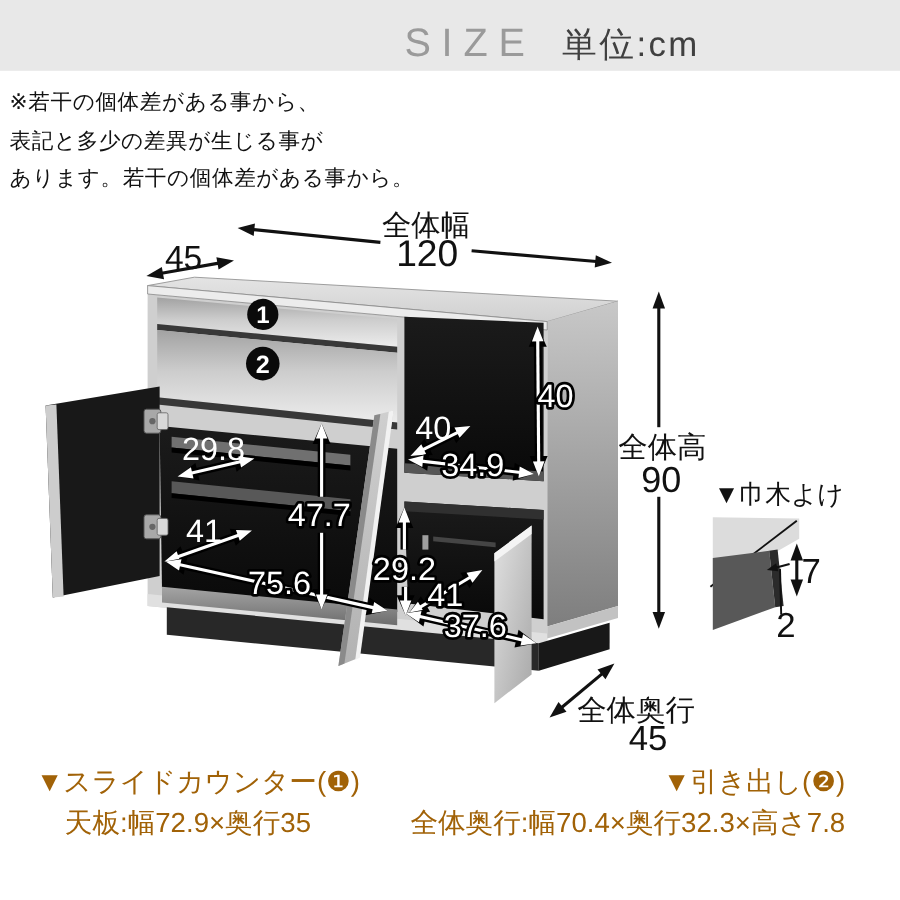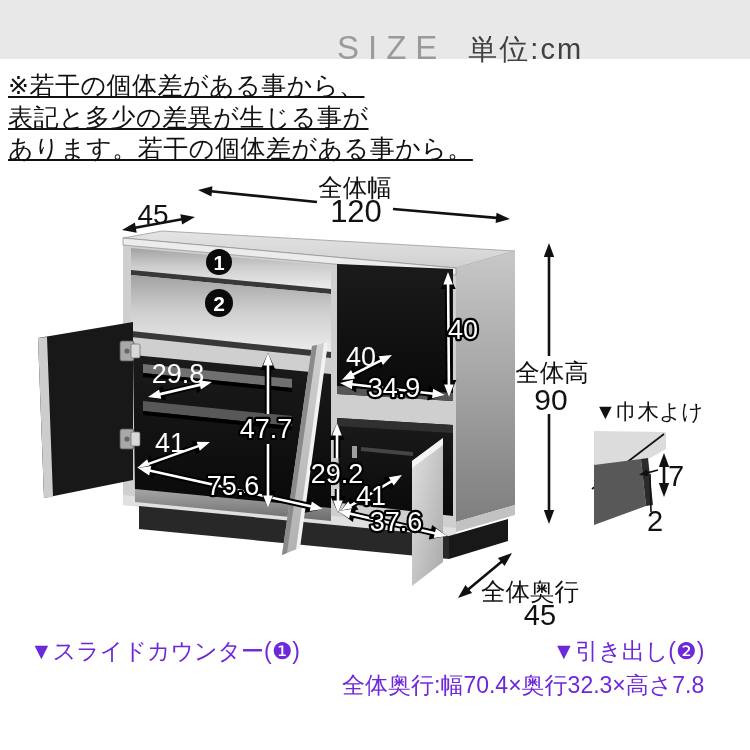--- a/index.html
+++ b/index.html
@@ -8,36 +8,36 @@
     font-family:"Liberation Sans","DejaVu Sans",sans-serif;
     overflow:hidden;
   }
   .header{
     position:absolute;left:0;top:0;width:750px;height:59px;
     background:#e8e8e8;
   }
   .header-row{
     position:absolute;left:337px;top:0;height:59px;
     display:flex;align-items:baseline;gap:22px;
-    padding-top:30px;box-sizing:border-box;
+    padding-top:18px;box-sizing:border-box;
   }
   .header-title{
     font-size:33px;line-height:33px;letter-spacing:9px;
     color:#9a9a9a;font-weight:400;
   }
   .header-unit{
     font-size:29px;letter-spacing:2px;color:#404040;font-weight:400;
   }
   .disclaimer{
     position:absolute;left:8px;top:70px;
-    font-size:25px;line-height:31.5px;color:#111;letter-spacing:0.5px;text-decoration:underline;
+    font-size:18px;line-height:31.5px;color:#111;letter-spacing:0.5px;
   }
   .diagram-svg{position:absolute;left:0;top:160px;}
   .caption{
-    position:absolute;font-size:23px;line-height:34px;color:#6d28d9;
+    position:absolute;font-size:23px;line-height:34px;color:#a16207;
     letter-spacing:0px;white-space:nowrap;
   }
   .caption .spec{padding-left:24px;}
   .cap-left{left:30px;top:634px;}
   .cap-right{left:318px;top:634px;text-align:right;}
 
   
   text{font-family:"Liberation Sans","DejaVu Sans",sans-serif;}
   .dim-b{fill:#111;}
   .dim-w{fill:#fff;}
@@ -275,17 +275,18 @@
     <text class="dim-wo" x="371" y="505" font-size="27" text-anchor="middle">41</text>
     <text class="dim-wo" x="396" y="531" font-size="27" text-anchor="middle">37.6</text>
     <text class="dim-w" x="361" y="366" font-size="27" text-anchor="middle">40</text>
     <text class="dim-wo" x="463" y="339" font-size="27" text-anchor="middle">40</text>
     <text class="dim-wo" x="394" y="397" font-size="27" text-anchor="middle">34.9</text>
   </g>
 </svg>
 
 <div class="caption cap-left">
   <div>▼スライドカウンター(❶)</div>
+  <div class="spec">天板:幅72.9×奥行35</div>
 </div>
 <div class="caption cap-right">
   <div>▼引き出し(❷)</div>
   <div class="spec">全体奥行:幅70.4×奥行32.3×高さ7.8</div>
 </div>
 
 </body></html>

